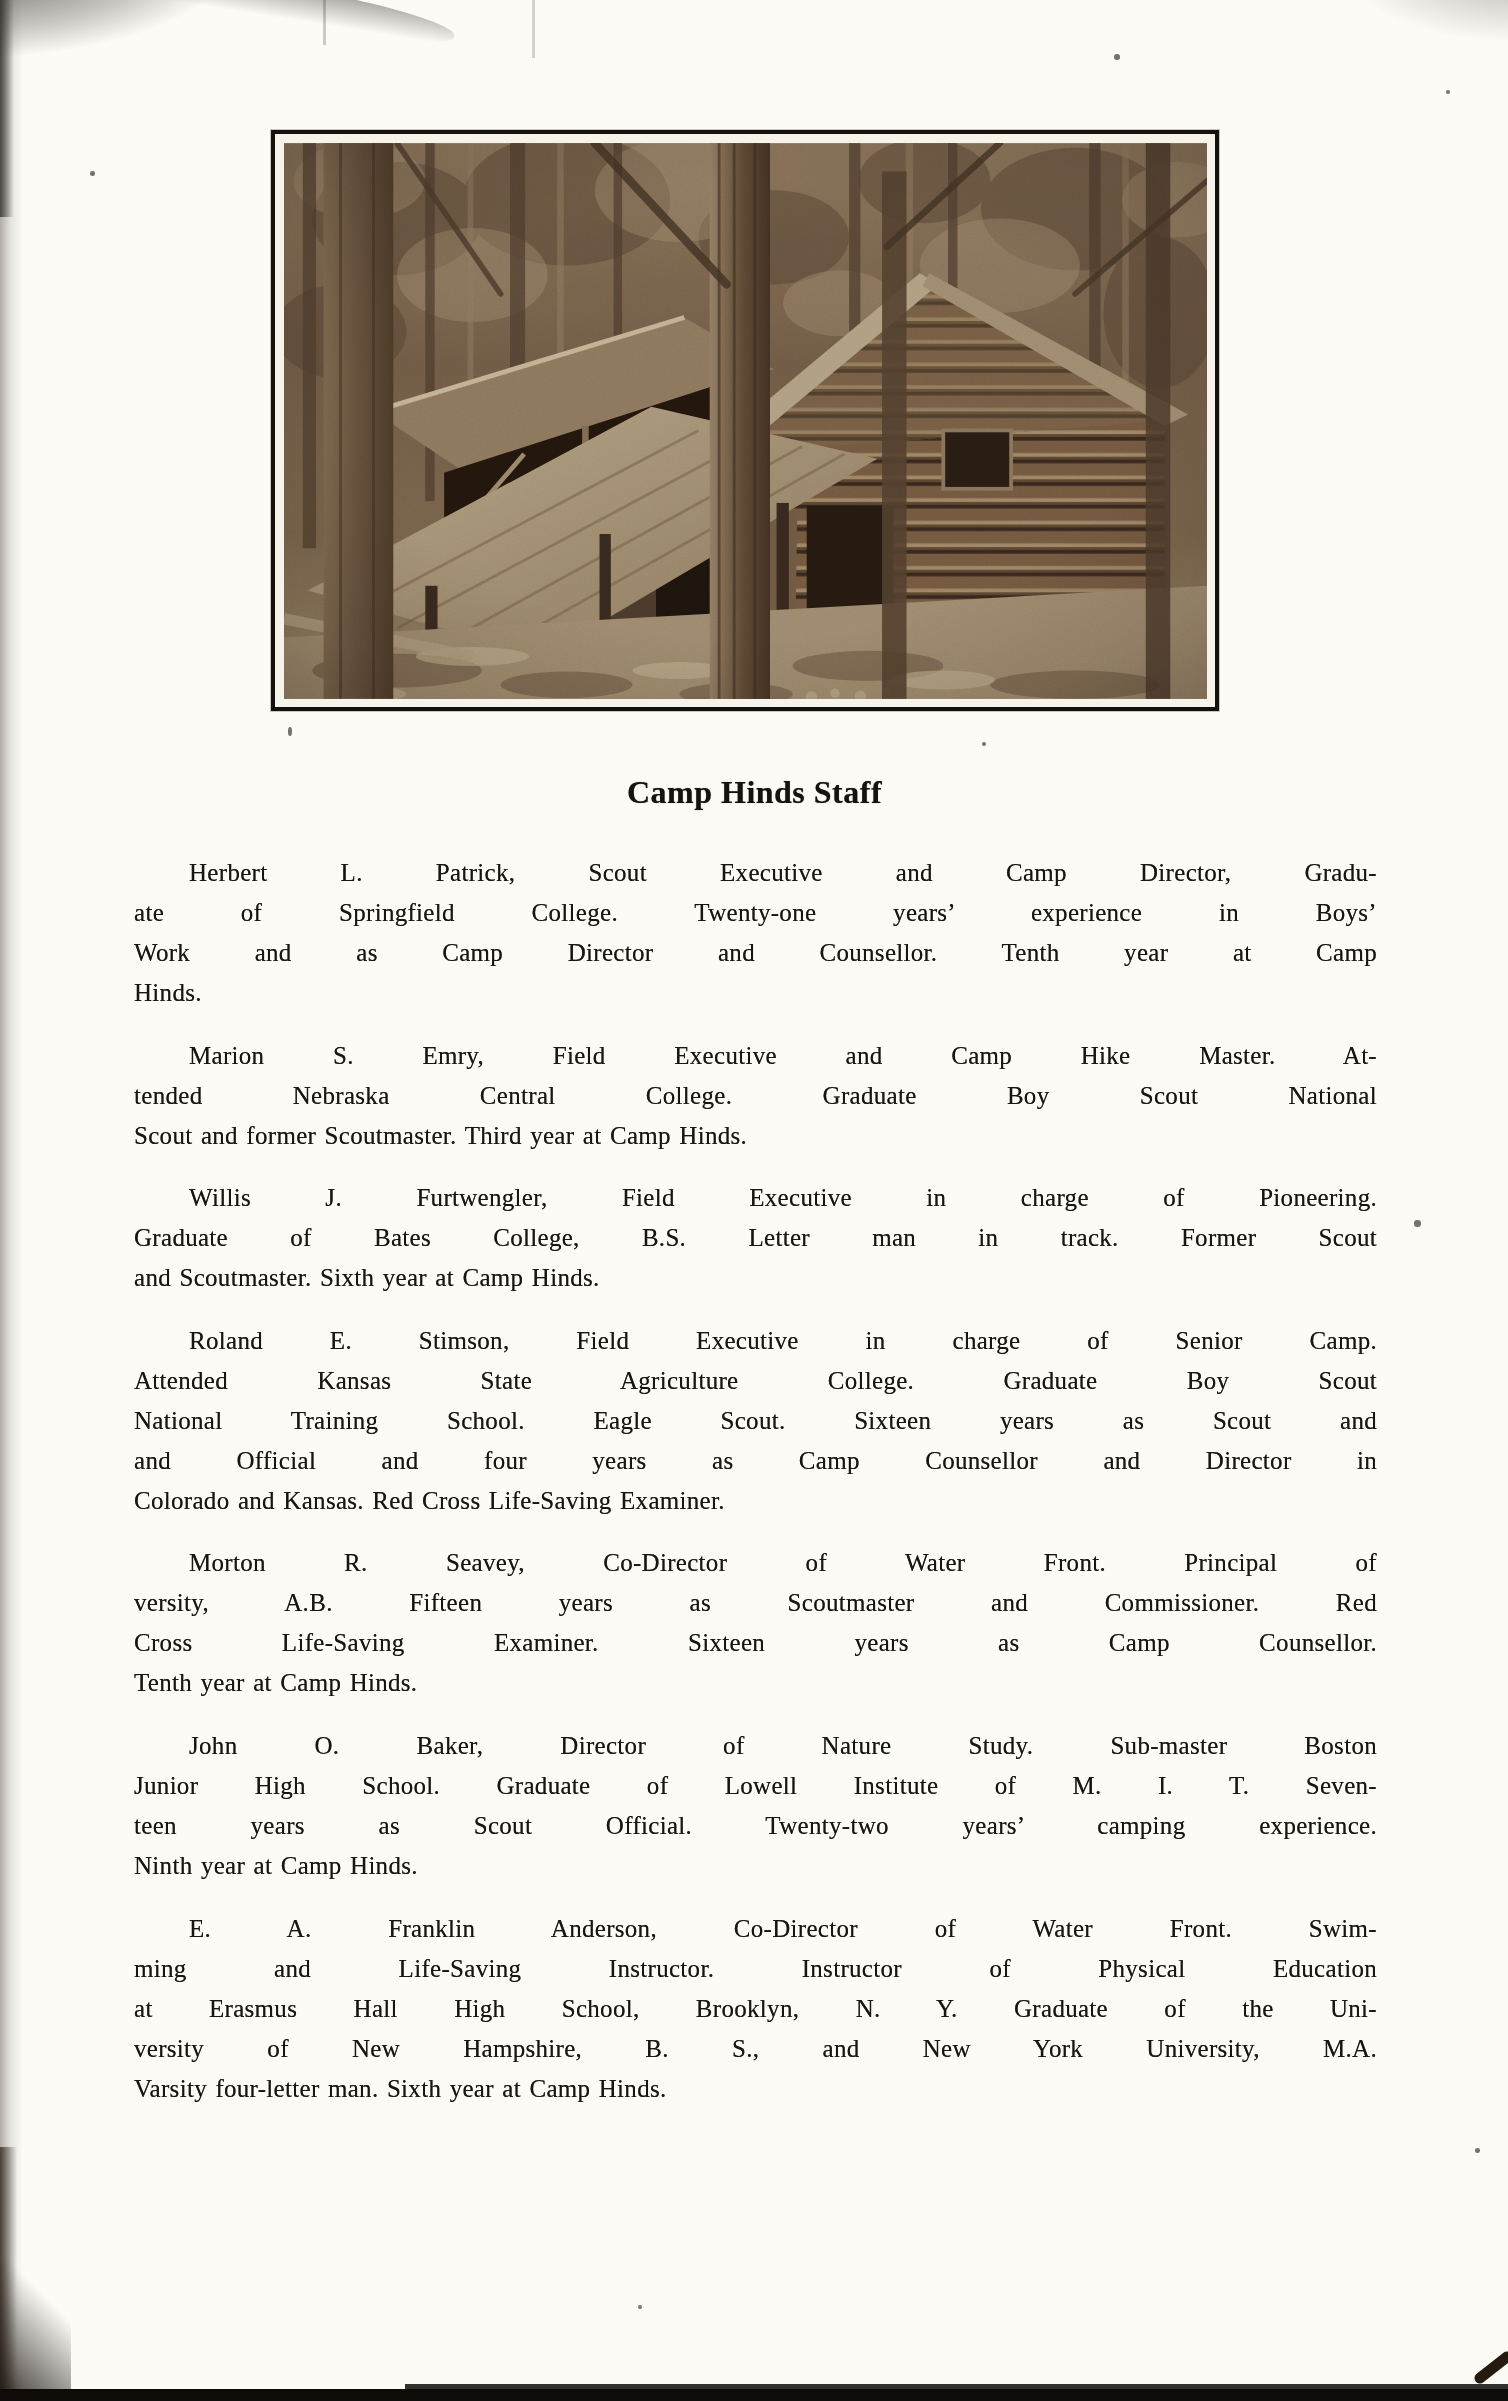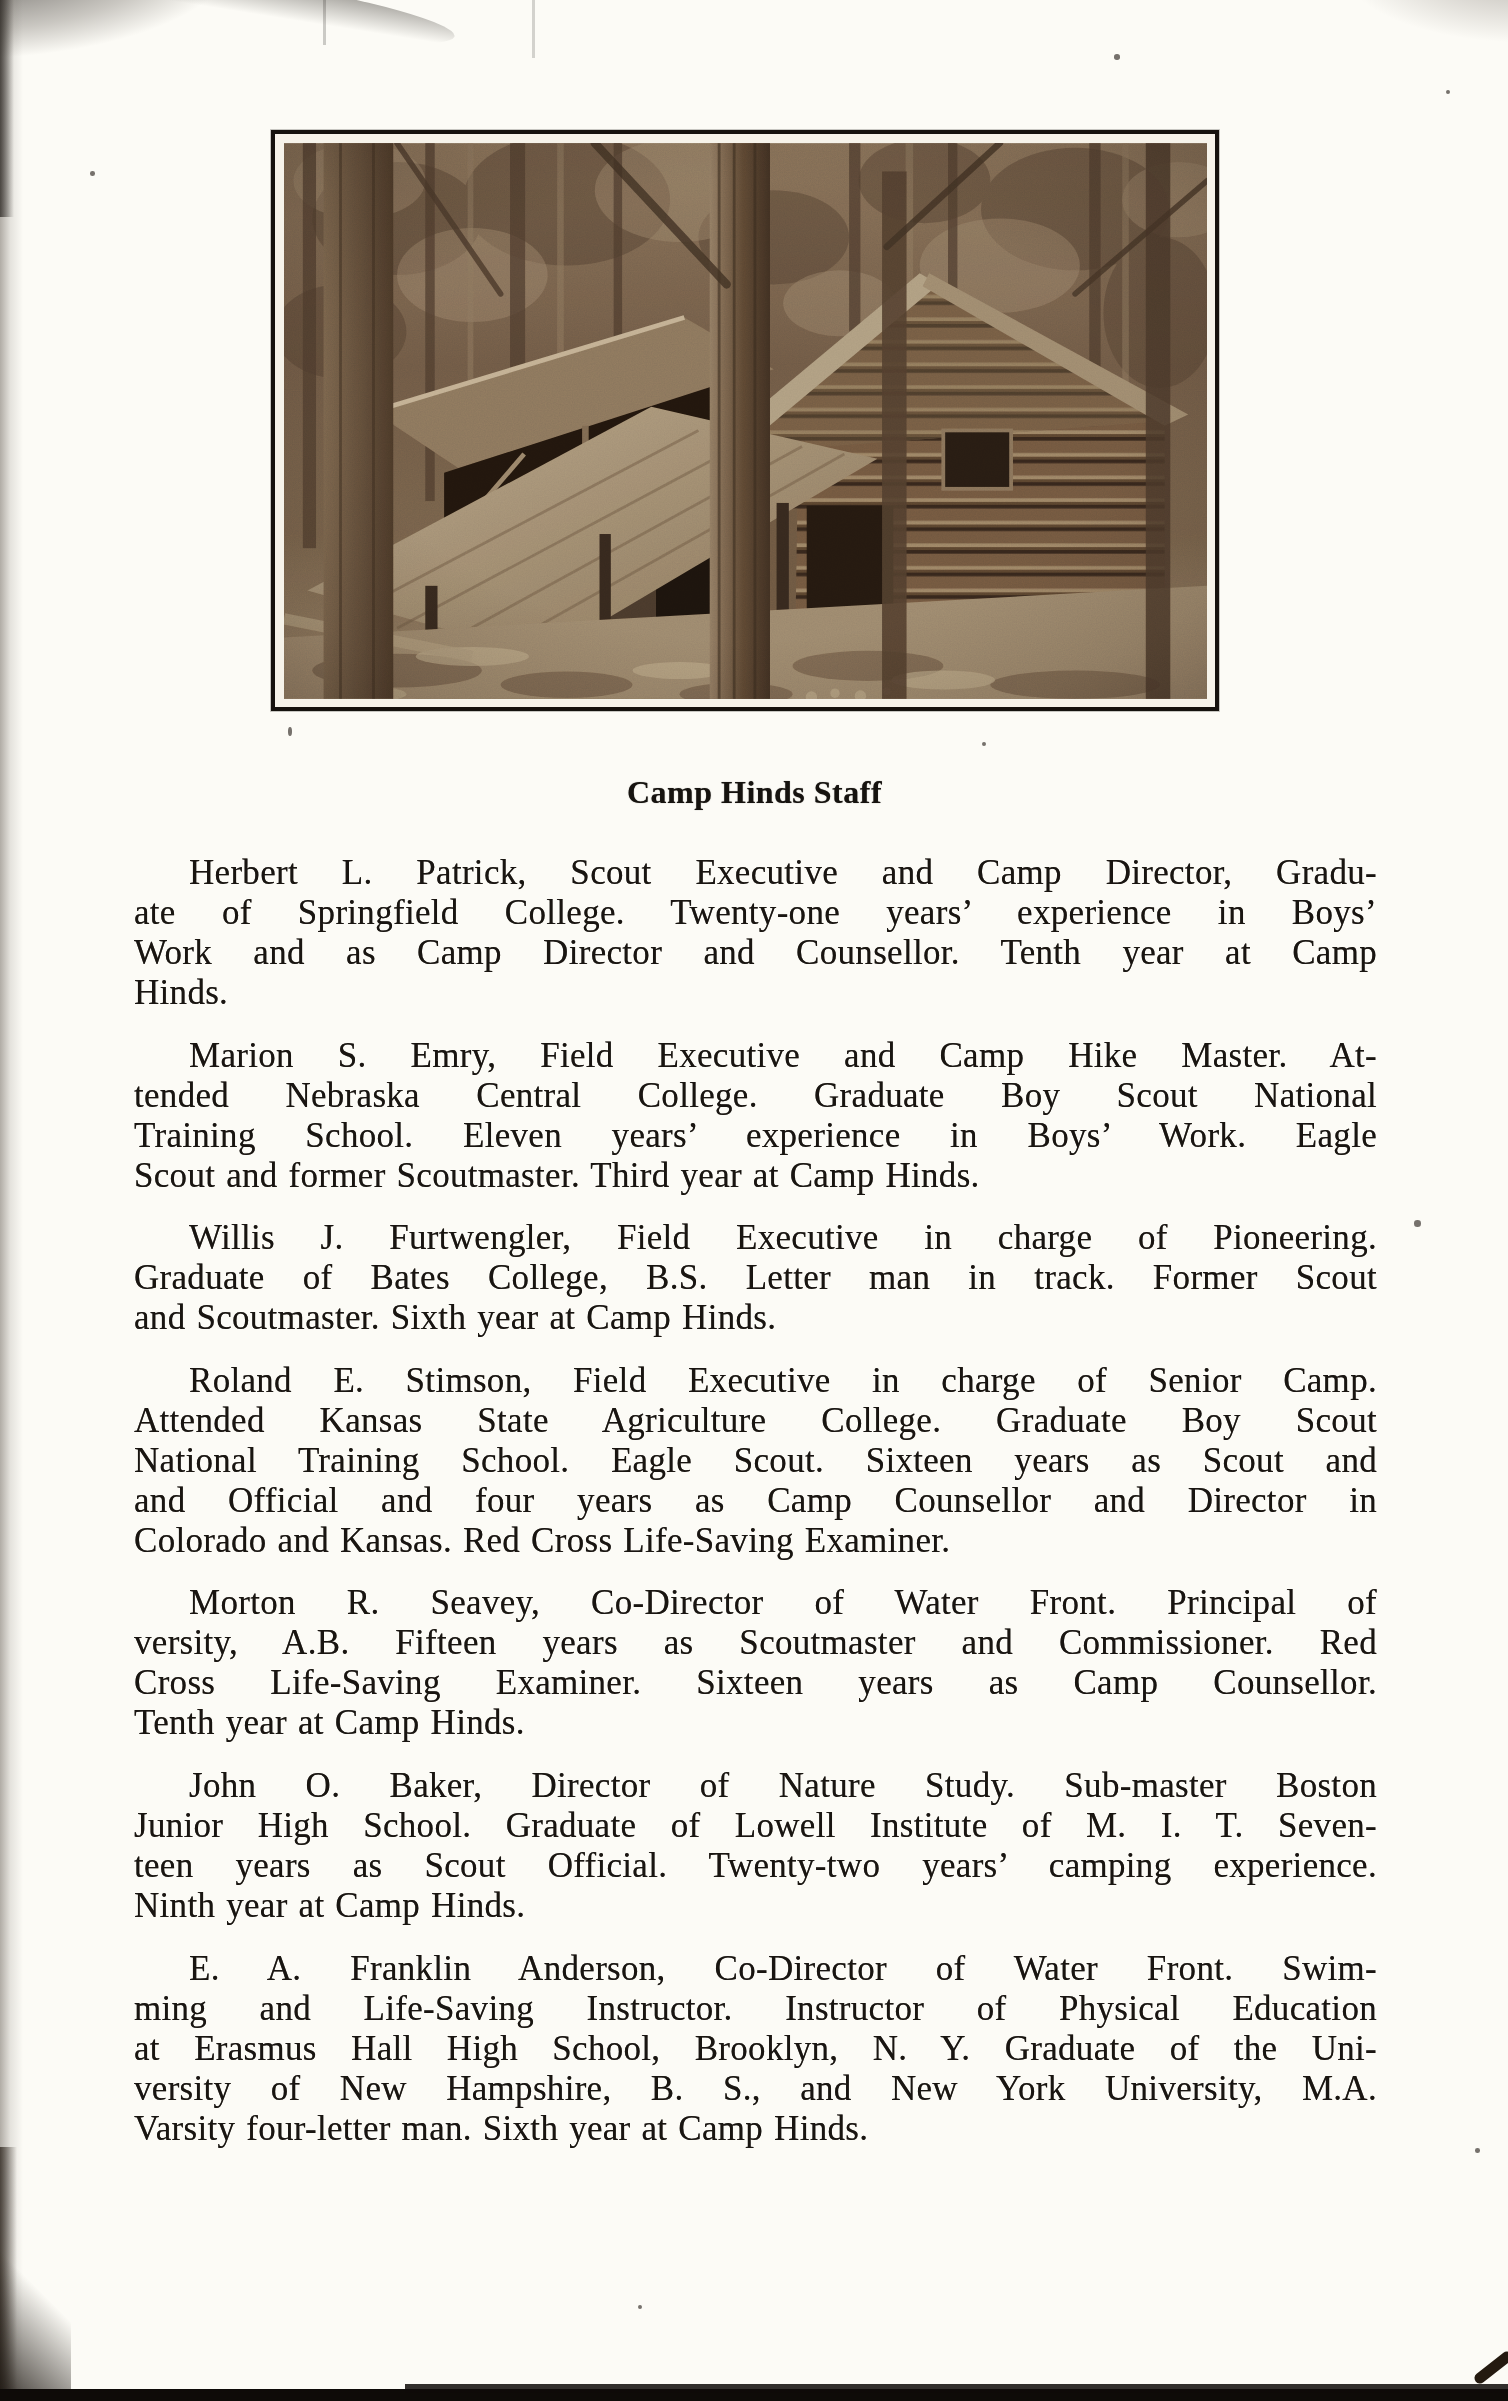--- a/index.html
+++ b/index.html
@@ -26,21 +26,21 @@
   .title {
     position:absolute; left:132px; top:774px; width:1245px;
     text-align:center;
     font-size:32px; font-weight:bold; letter-spacing:0.5px;
     color:#16130f;
     text-shadow:0 0 0.9px rgba(20,16,12,.55);
   }
   
   .text-block {
     position:absolute; left:134px; top:853px; width:1243px;
-    font-size:35px; line-height:40px;
+    font-size:25px; line-height:40px;
     letter-spacing:0.3px; word-spacing:1.9px;
     color:#191511;
     text-shadow:0 0 0.6px rgba(25,20,15,.65);
   }
   .para { margin-bottom:22.6px; }
   .line { text-align:justify; text-align-last:justify; height:40px; overflow:hidden; }
   .line.last { text-align-last:left; }
   .line.first { text-indent:55px; }
   
   .artifact { position:absolute; pointer-events:none; }
@@ -230,21 +230,20 @@
   <div class="text-block">
       <div class="para">
         <div class="line first">Herbert L. Patrick, Scout Executive and Camp Director, Gradu-</div>
         <div class="line">ate of Springfield College. Twenty-one years’ experience in Boys’</div>
         <div class="line">Work and as Camp Director and Counsellor. Tenth year at Camp</div>
         <div class="line last">Hinds.</div>
       </div>
       <div class="para">
         <div class="line first">Marion S. Emry, Field Executive and Camp Hike Master. At-</div>
         <div class="line">tended Nebraska Central College. Graduate Boy Scout National</div>
-        <div class="line">Training School. Eleven years’ experience in Boys’ Work. Eagle</div>
         <div class="line last">Scout and former Scoutmaster. Third year at Camp Hinds.</div>
       </div>
       <div class="para">
         <div class="line first">Willis J. Furtwengler, Field Executive in charge of Pioneering.</div>
         <div class="line">Graduate of Bates College, B.S. Letter man in track. Former Scout</div>
         <div class="line last">and Scoutmaster. Sixth year at Camp Hinds.</div>
       </div>
       <div class="para">
         <div class="line first">Roland E. Stimson, Field Executive in charge of Senior Camp.</div>
         <div class="line">Attended Kansas State Agriculture College. Graduate Boy Scout</div>

